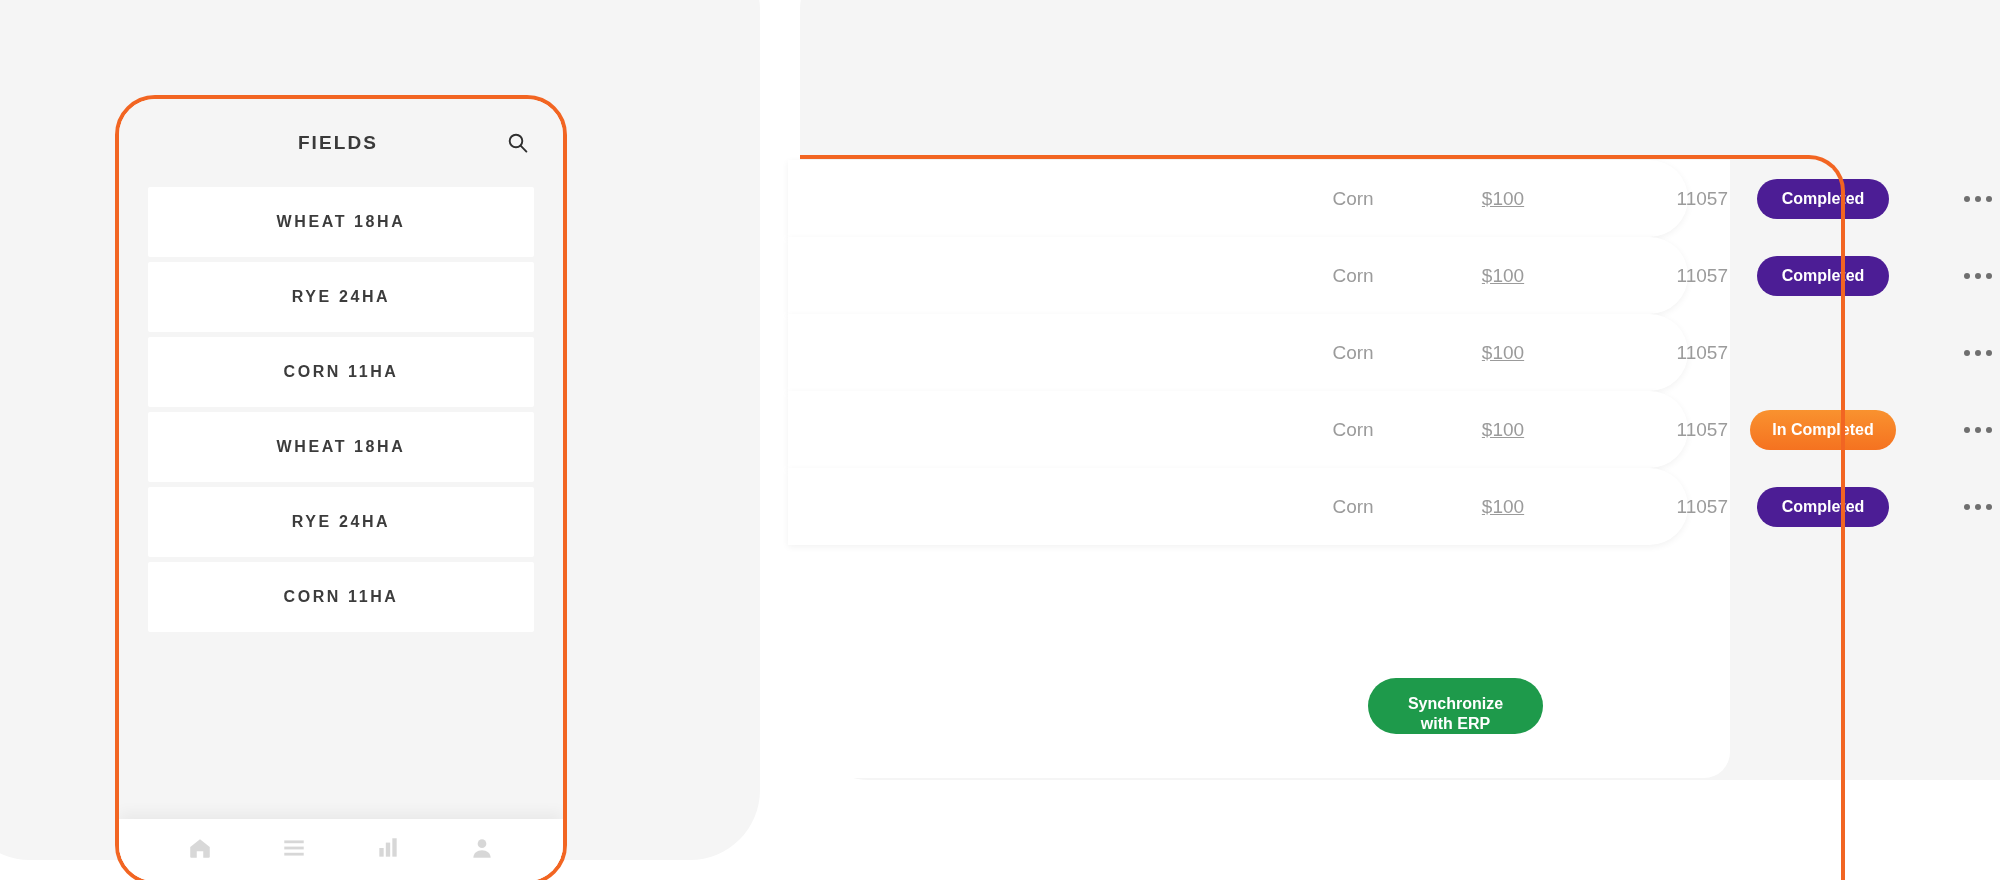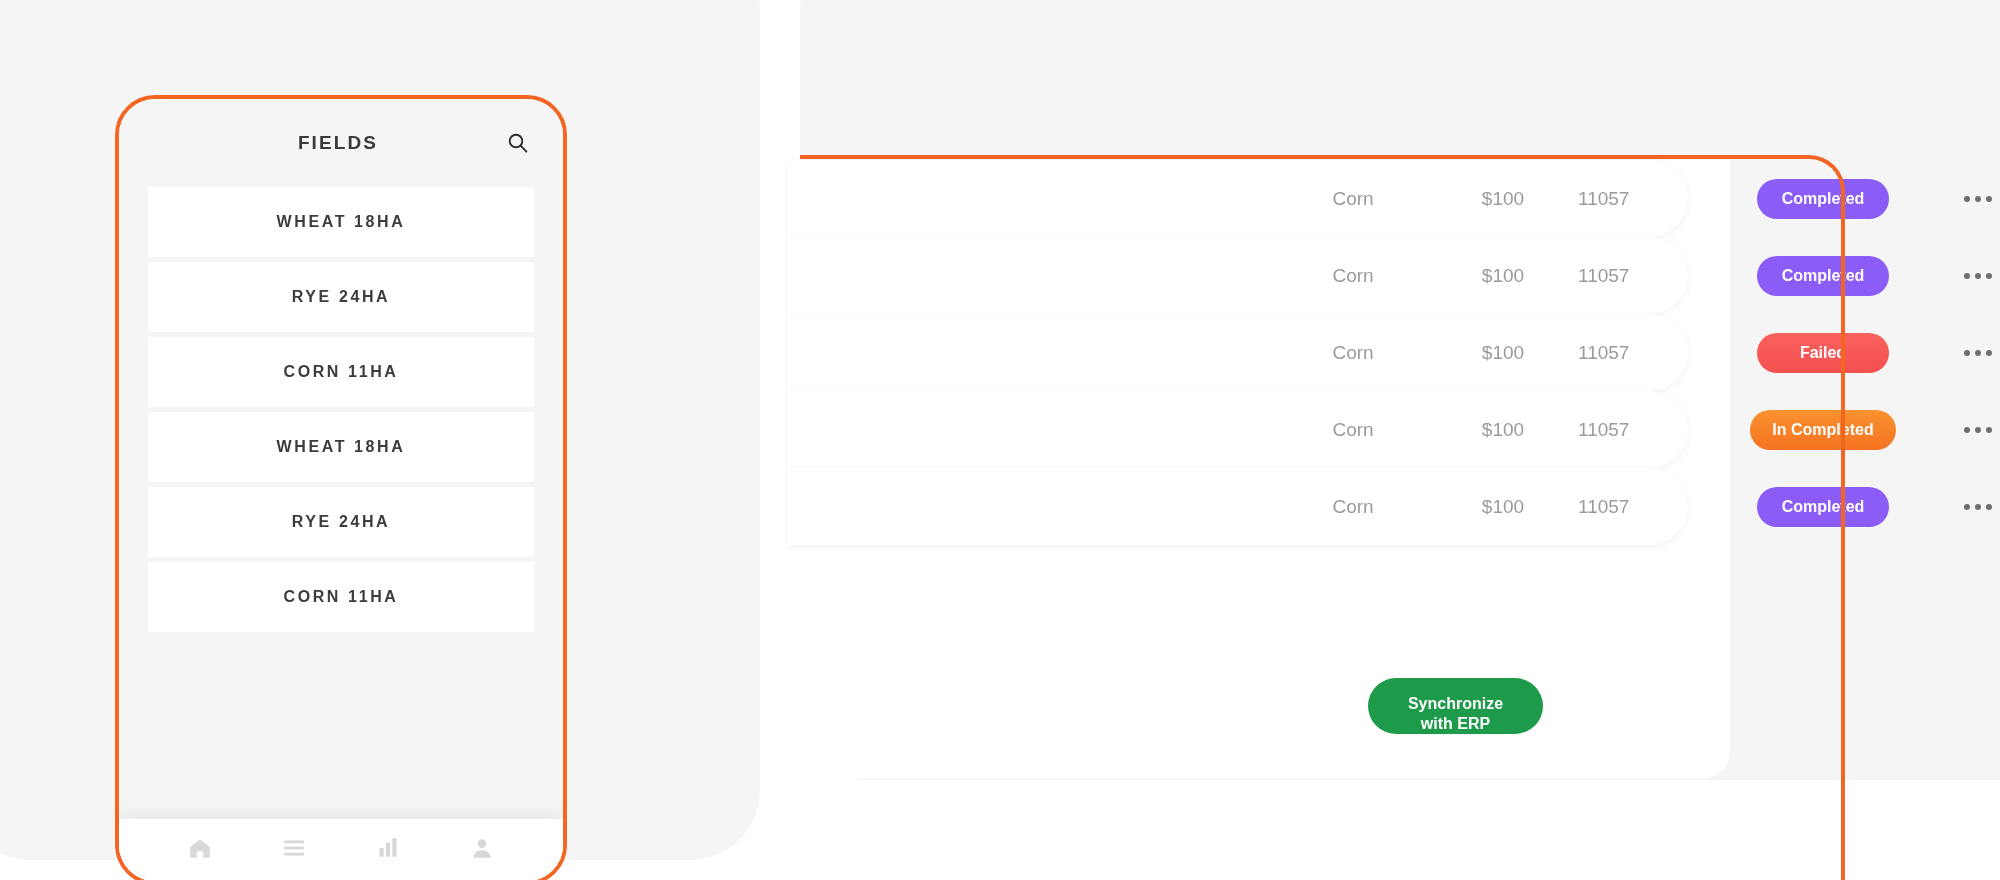--- a/index.html
+++ b/index.html
@@ -181,22 +181,22 @@
     width: 900px;
     height: 77px;
     background: #ffffff;
     border-radius: 0 44px 44px 0;
     box-shadow: 0 2px 7px rgba(0,0,0,0.055);
     display: flex;
     align-items: center;
   }
 
   .c-crop   { position: absolute; left: 490px; width: 150px; text-align: center; }
-  .c-price  { position: absolute; left: 640px; width: 150px; text-align: center; }
-  .c-code   { position: absolute; left: 790px; width: 150px; text-align: left; }
+  .c-price  { position: absolute; left: 640px; width: 150px; text-align: center; text-decoration: underline; }
+  .c-code   { position: absolute; left: 790px; width: 150px; text-align: right; }
   .c-status { position: absolute; left: 940px; width: 190px; display: flex; justify-content: center; }
   .c-menu   { position: absolute; left: 1130px; width: 120px; display: flex; justify-content: center; }
 
   .cellText {
     font-size: 19px;
     color: #9b9b9b;
     font-family: "Liberation Sans", sans-serif;
   }
 
   .badge {
@@ -205,21 +205,21 @@
     justify-content: center;
     height: 40px;
     min-width: 132px;
     padding: 0 22px;
     border-radius: 22px;
     color: #ffffff;
     font-size: 16px;
     font-weight: bold;
     white-space: nowrap;
   }
-  .badge-completed  { background: #8b5cf6; }
+  .badge-completed  { background: #4c1d95; }
   .badge-failed     { background: linear-gradient(180deg, #f9615f 0%, #f4504f 100%); }
   .badge-inprogress { background: linear-gradient(180deg, #f9922f 0%, #f57220 100%); }
 
   .kebab { display: flex; gap: 5px; align-items: center; }
   .kebab span {
     width: 6px; height: 6px; border-radius: 50%;
     background: #6f6f6f;
   }
 
   
@@ -373,23 +373,20 @@
             </span>
           </span>
         </div>
       </div>
 
       <div class="trow-wrap">
         <div class="trow">
           <span class="cellText c-crop">Corn</span>
           <span class="cellText c-price">$100</span>
           <span class="cellText c-code">11057</span>
-          <span class="c-status">
-            <span class="badge badge-failed">Failed</span>
-          </span>
           <span class="c-menu">
             <span class="kebab">
               <span></span>
                 <span></span>
                 <span></span>
             </span>
           </span>
         </div>
       </div>
 

